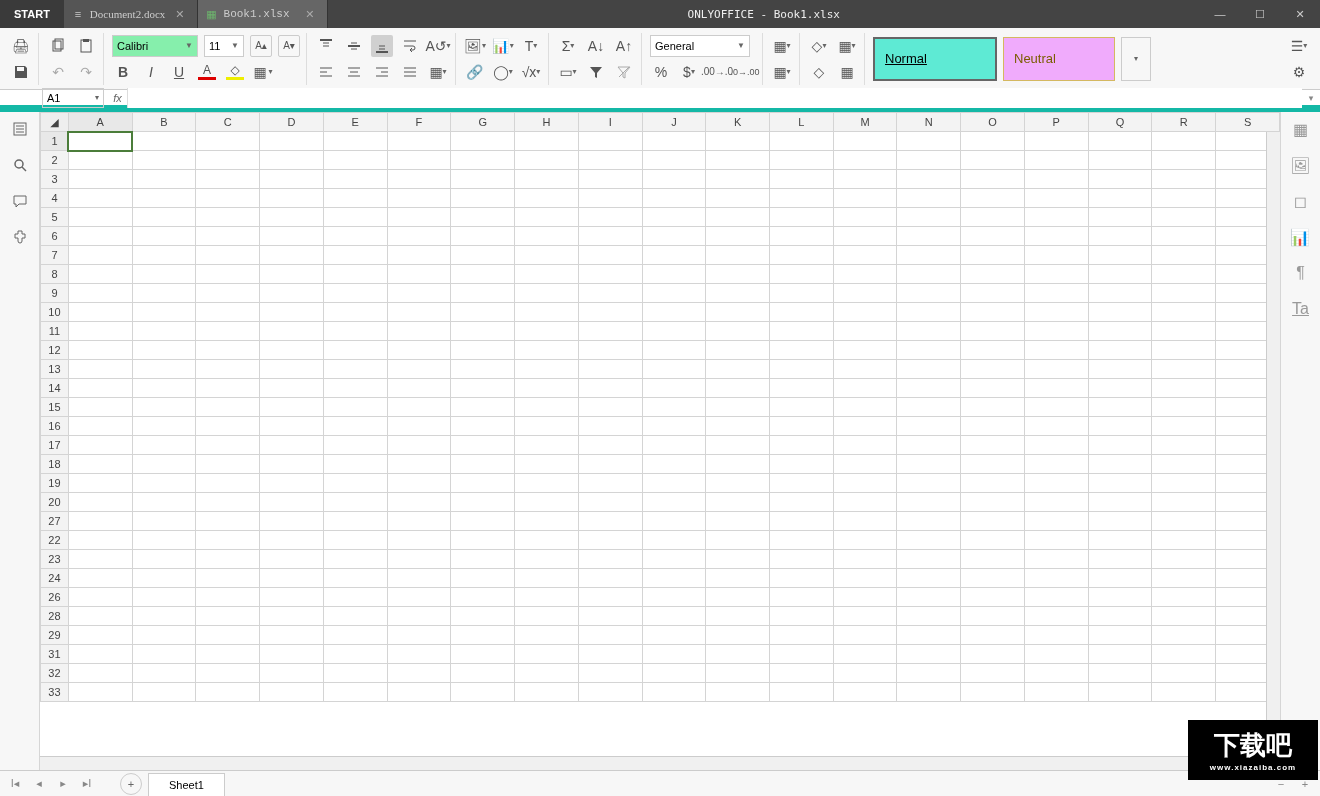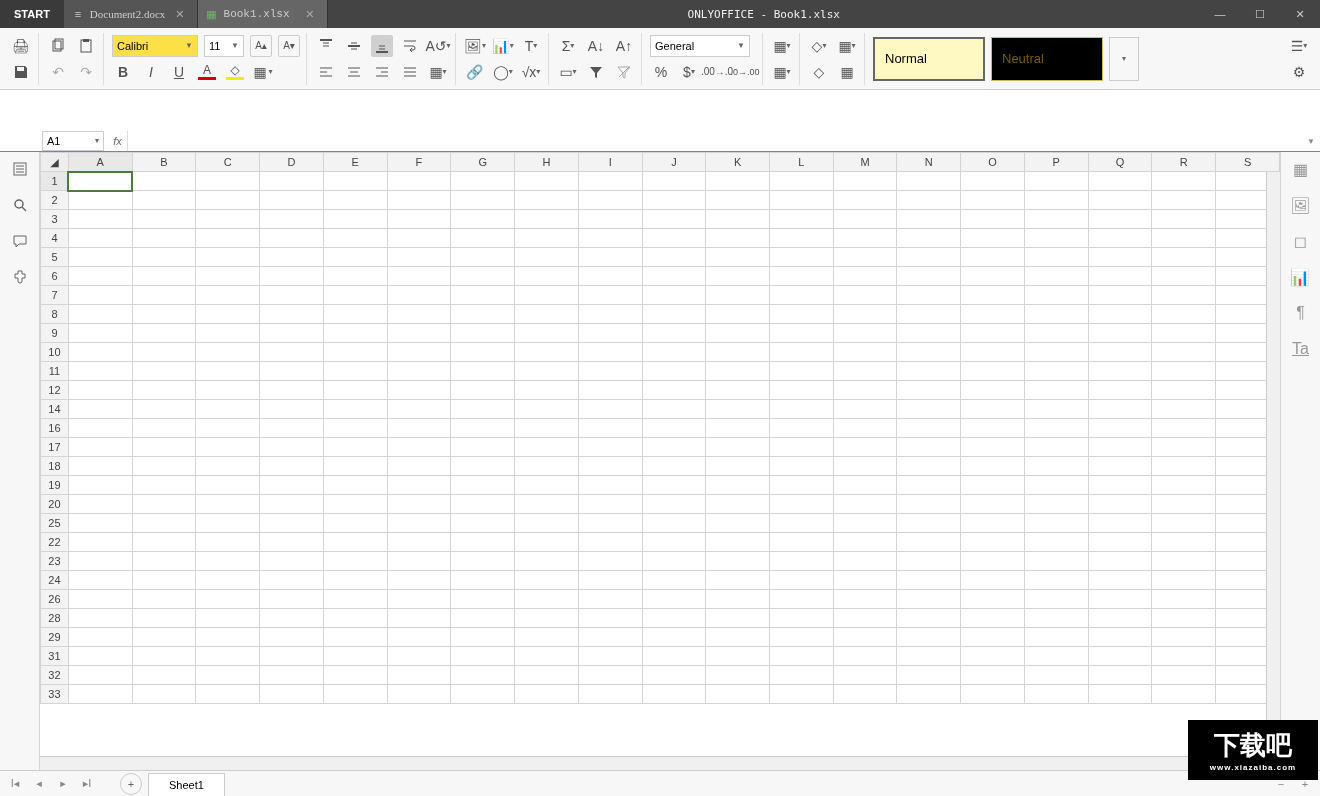--- a/index.html
+++ b/index.html
@@ -15,32 +15,32 @@
 .title-center { flex: 1; display: flex; align-items: center; justify-content: center; color: #eee; font-family: monospace; }
 .win-controls { display: flex; }
 .win-btn { width: 40px; display: flex; align-items: center; justify-content: center; color: #ccc; cursor: pointer; }
 
 
 .toolbar { height: 62px; background: #f7f7f7; border-bottom: 1px solid #ccc; display: flex; align-items: center; padding: 0 4px; gap: 2px; }
 .tb-group { display: flex; flex-direction: column; gap: 4px; padding: 0 6px; height: 52px; justify-content: center; border-right: 1px solid #ddd; }
 .tb-row { display: flex; gap: 6px; align-items: center; }
 .tb-btn { width: 22px; height: 22px; display: flex; align-items: center; justify-content: center; color: #555; cursor: pointer; border-radius: 2px; font-size: 14px; }
 .tb-btn.active { background: #d0d0d0; }
-.font-name { width: 86px; height: 22px; border: 1px solid #ccc; background: #fde047; font-size: 11px; padding: 0 4px; display: flex; align-items: center; justify-content: space-between; }
+.font-name { width: 86px; height: 22px; border: 1px solid #ccc; background: #86efac; font-size: 11px; padding: 0 4px; display: flex; align-items: center; justify-content: space-between; }
 .font-size { width: 40px; height: 22px; border: 1px solid #ccc; background: #fff; font-size: 11px; padding: 0 4px; display: flex; align-items: center; justify-content: space-between; }
 .num-fmt { width: 100px; height: 22px; border: 1px solid #ccc; background: #fff; font-size: 11px; padding: 0 4px; display: flex; align-items: center; justify-content: space-between; }
 .dd-arrow { font-size: 8px; color: #666; }
 .color-bar { width: 18px; height: 3px; }
 .style-box { height: 44px; border: 1px solid #888; display: flex; align-items: center; padding: 0 10px; font-size: 13px; cursor: pointer; }
-.style-normal { width: 112px; background: #fef9c3; border: 2px solid #666; }
-.style-neutral { width: 112px; background: #000000; color: #7a5c00; border: 1px solid #d4b860; }
+.style-normal { width: 124px; background: #5eead4; border: 2px solid #666; text-decoration: underline; }
+.style-neutral { width: 112px; background: #f0abfc; color: #7a5c00; border: 1px solid #d4b860; }
 .style-dd { width: 30px; height: 44px; border: 1px solid #ccc; display: flex; align-items: center; justify-content: center; }
 
 
-.formulabar { height: 22px; background: #fff; border-bottom: 1px solid #14b8a6; display: flex; align-items: center; margin-top: 40px; }
+.formulabar { height: 22px; background: #fff; border-bottom: 7px solid #14b8a6; display: flex; align-items: center; }
 .namebox { width: 62px; height: 20px; border: 1px solid #ccc; font-size: 11px; padding: 0 4px; margin-left: 42px; display: flex; align-items: center; justify-content: space-between; }
 .fx-btn { width: 20px; height: 20px; border-right: 1px solid #ddd; display: flex; align-items: center; justify-content: center; font-size: 11px; font-style: italic; color: #666; margin-left: 4px; }
 .formula-input { flex: 1; height: 20px; border: none; outline: none; padding: 0 6px; font-size: 11px; }
 .formula-expand { width: 18px; color: #888; font-size: 9px; text-align: center; }
 
 
 .main { flex: 1; display: flex; overflow: hidden; }
 .leftpanel { width: 40px; background: #f7f7f7; border-right: 1px solid #d6d6d6; display: flex; flex-direction: column; align-items: center; padding-top: 6px; gap: 14px; }
 .lp-btn { width: 22px; height: 22px; color: #666; display: flex; align-items: center; justify-content: center; cursor: pointer; }
 .rp-btn { width: 22px; height: 22px; color: #999; display: flex; align-items: center; justify-content: center; cursor: pointer; }
@@ -625,20 +625,42 @@
               <td class=""></td>
               <td class=""></td>
               <td class=""></td>
               <td class=""></td>
               <td class=""></td>
               <td class=""></td>
               <td class=""></td>
               <td class=""></td>
             </tr>
             <tr>
+              <th class="rowh">13</th>
+              <td class=""></td>
+              <td class=""></td>
+              <td class=""></td>
+              <td class=""></td>
+              <td class=""></td>
+              <td class=""></td>
+              <td class=""></td>
+              <td class=""></td>
+              <td class=""></td>
+              <td class=""></td>
+              <td class=""></td>
+              <td class=""></td>
+              <td class=""></td>
+              <td class=""></td>
+              <td class=""></td>
+              <td class=""></td>
+              <td class=""></td>
+              <td class=""></td>
+              <td class=""></td>
+            </tr>
+            <tr>
               <th class="rowh">14</th>
               <td class=""></td>
               <td class=""></td>
               <td class=""></td>
               <td class=""></td>
               <td class=""></td>
               <td class=""></td>
               <td class=""></td>
               <td class=""></td>
               <td class=""></td>
@@ -647,20 +669,42 @@
               <td class=""></td>
               <td class=""></td>
               <td class=""></td>
               <td class=""></td>
               <td class=""></td>
               <td class=""></td>
               <td class=""></td>
               <td class=""></td>
             </tr>
             <tr>
+              <th class="rowh">15</th>
+              <td class=""></td>
+              <td class=""></td>
+              <td class=""></td>
+              <td class=""></td>
+              <td class=""></td>
+              <td class=""></td>
+              <td class=""></td>
+              <td class=""></td>
+              <td class=""></td>
+              <td class=""></td>
+              <td class=""></td>
+              <td class=""></td>
+              <td class=""></td>
+              <td class=""></td>
+              <td class=""></td>
+              <td class=""></td>
+              <td class=""></td>
+              <td class=""></td>
+              <td class=""></td>
+            </tr>
+            <tr>
               <th class="rowh">16</th>
               <td class=""></td>
               <td class=""></td>
               <td class=""></td>
               <td class=""></td>
               <td class=""></td>
               <td class=""></td>
               <td class=""></td>
               <td class=""></td>
               <td class=""></td>
@@ -757,21 +801,21 @@
               <td class=""></td>
               <td class=""></td>
               <td class=""></td>
               <td class=""></td>
               <td class=""></td>
               <td class=""></td>
               <td class=""></td>
               <td class=""></td>
             </tr>
             <tr>
-              <th class="rowh">25</th>
+              <th class="rowh">27</th>
               <td class=""></td>
               <td class=""></td>
               <td class=""></td>
               <td class=""></td>
               <td class=""></td>
               <td class=""></td>
               <td class=""></td>
               <td class=""></td>
               <td class=""></td>
               <td class=""></td>

